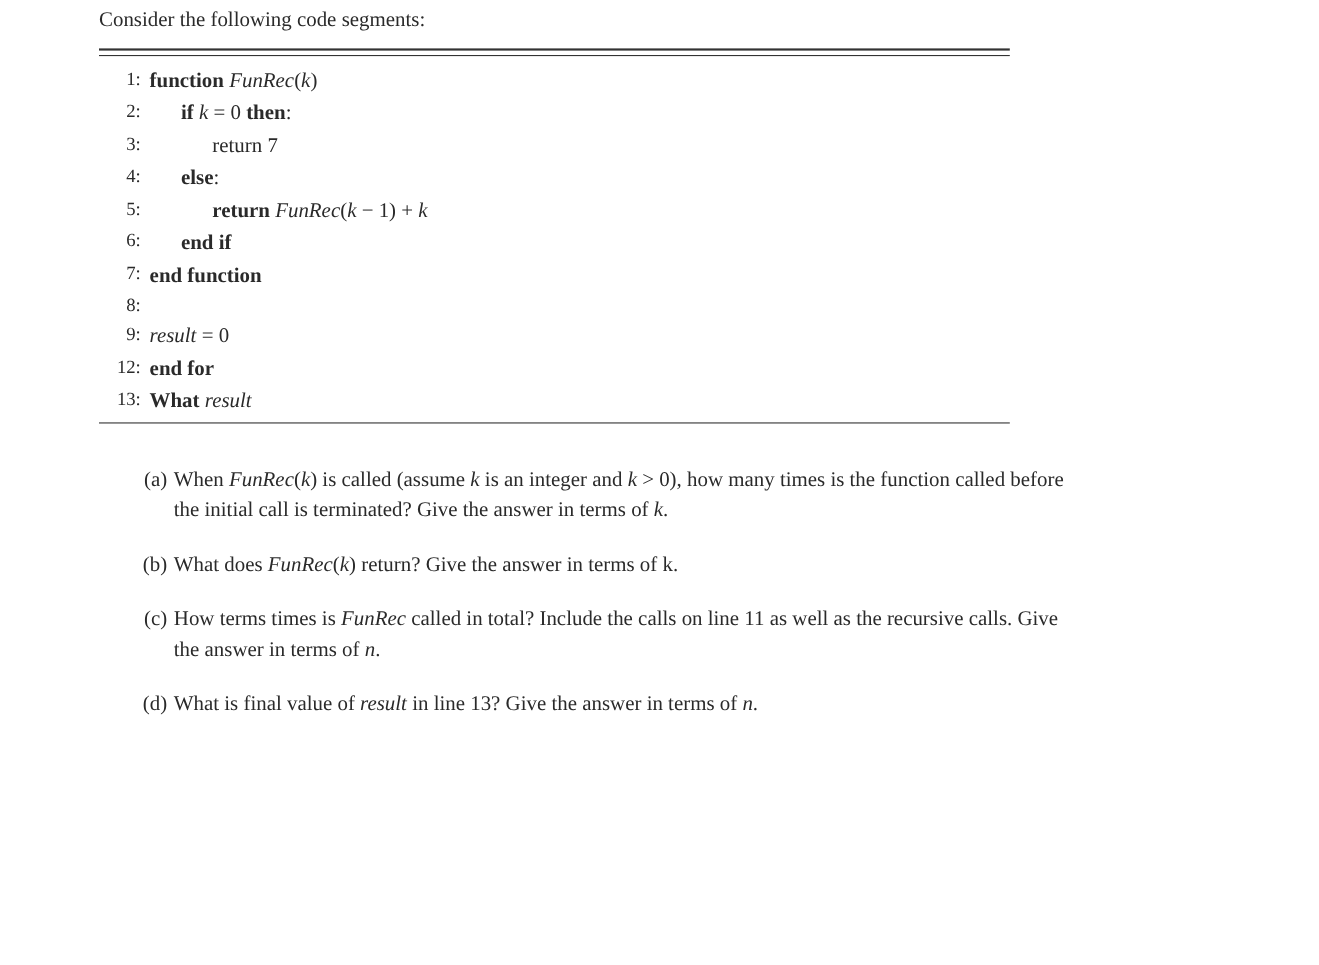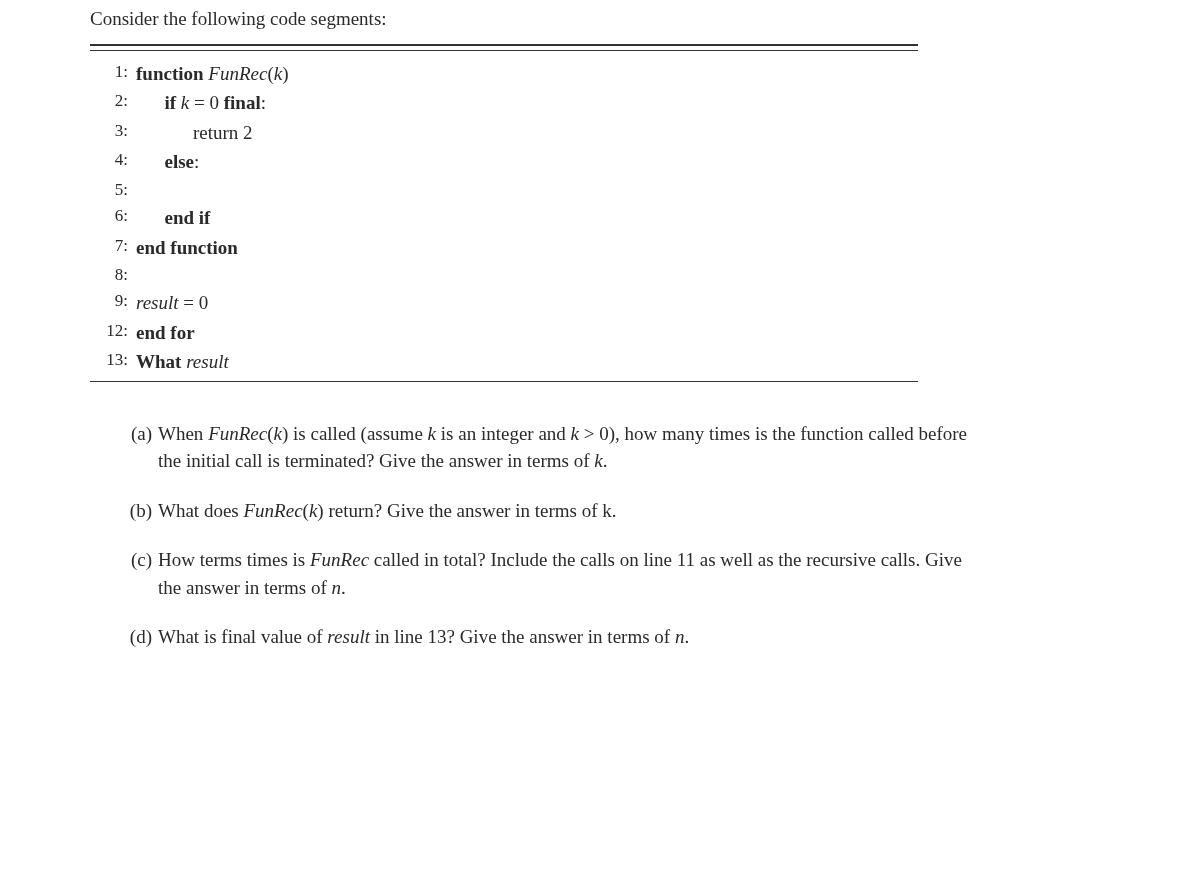--- a/index.html
+++ b/index.html
@@ -75,32 +75,33 @@
 
   <div class="alg">
     <div class="alg-thin-rule"></div>
     <div class="alg-lines">
         <div class="alg-line">
           <span class="lineno">1:</span>
           <span class="code"><span class="bold">function </span><span class="ital">FunRec</span><span>(</span><span class="ital">k</span><span>)</span></span>
         </div>
         <div class="alg-line">
           <span class="lineno">2:</span>
-          <span class="code">      <span class="bold">if </span><span class="ital">k</span><span> = 0 </span><span class="bold">final</span><span>:</span></span>
+          <span class="code">      <span class="bold">if </span><span class="ital">k</span><span> = 0 </span><span class="bold">then</span><span>:</span></span>
         </div>
         <div class="alg-line">
           <span class="lineno">3:</span>
-          <span class="code">            <span>return 2</span></span>
+          <span class="code">            <span>return 7</span></span>
         </div>
         <div class="alg-line">
           <span class="lineno">4:</span>
           <span class="code">      <span class="bold">else</span><span>:</span></span>
         </div>
         <div class="alg-line">
           <span class="lineno">5:</span>
+          <span class="code">            <span class="bold">return </span><span class="ital">FunRec</span><span>(</span><span class="ital">k</span><span> − 1) + </span><span class="ital">k</span></span>
         </div>
         <div class="alg-line">
           <span class="lineno">6:</span>
           <span class="code">      <span class="bold">end if</span></span>
         </div>
         <div class="alg-line">
           <span class="lineno">7:</span>
           <span class="code"><span class="bold">end function</span></span>
         </div>
         <div class="alg-line">

